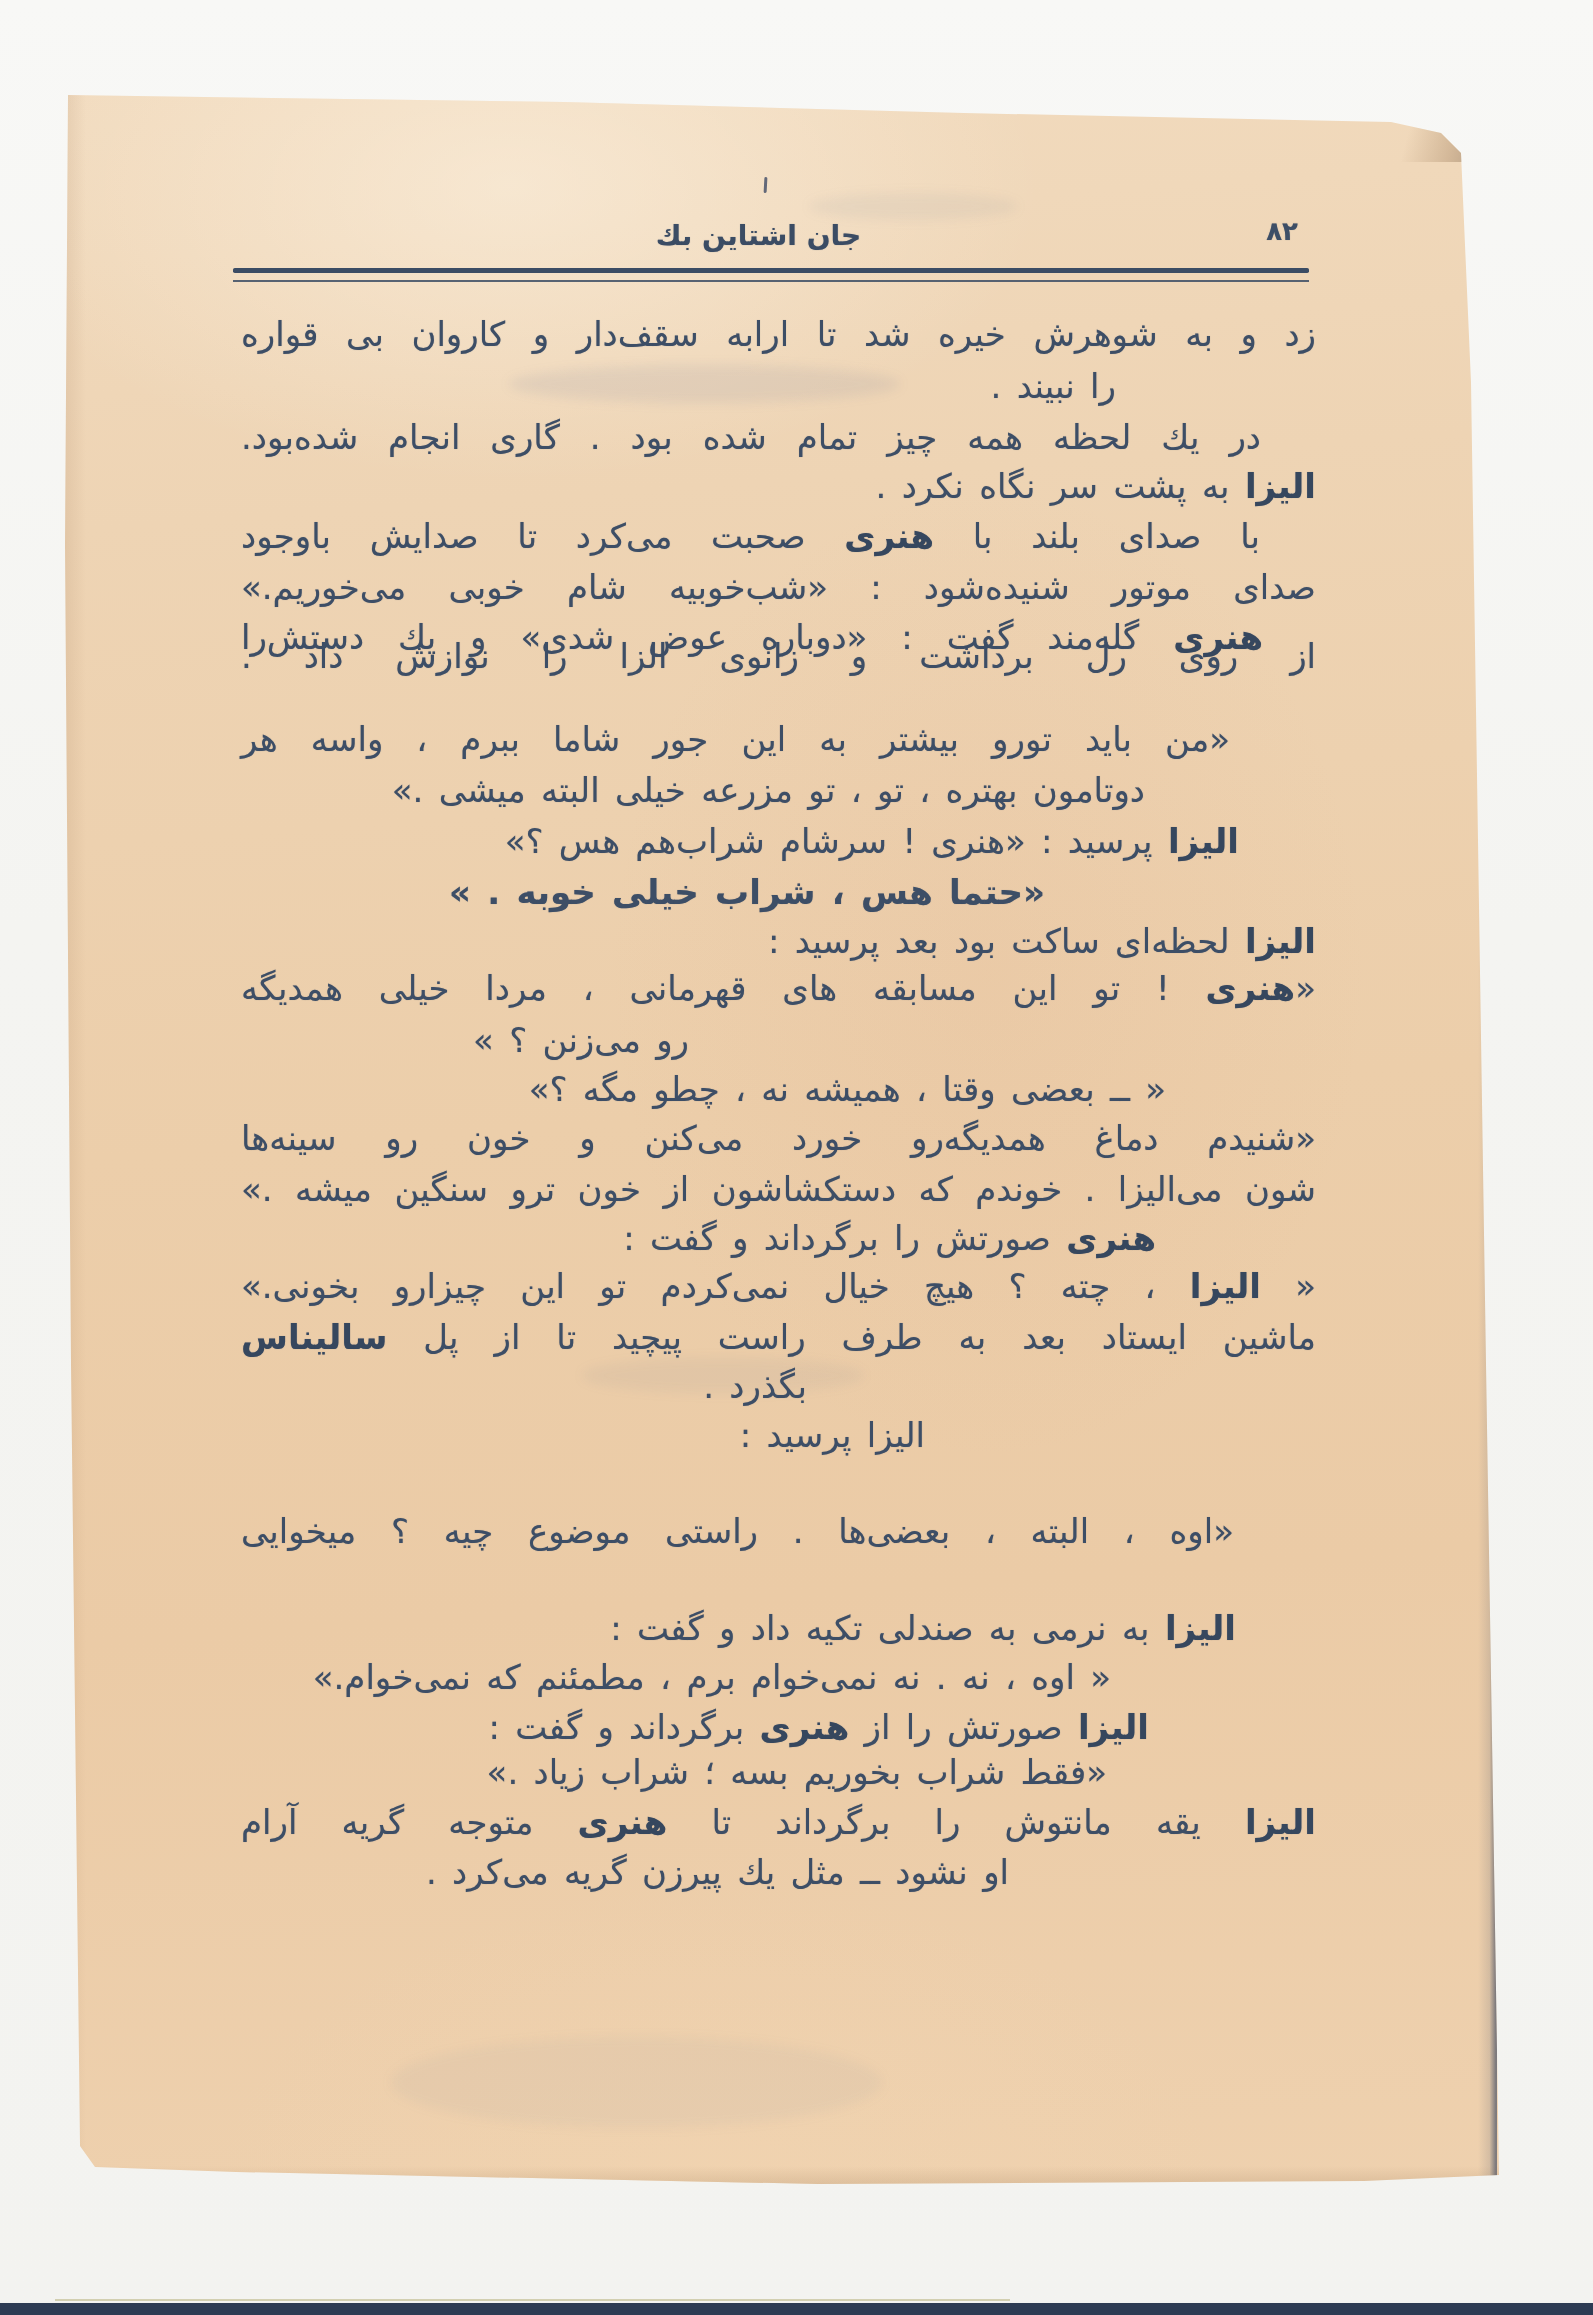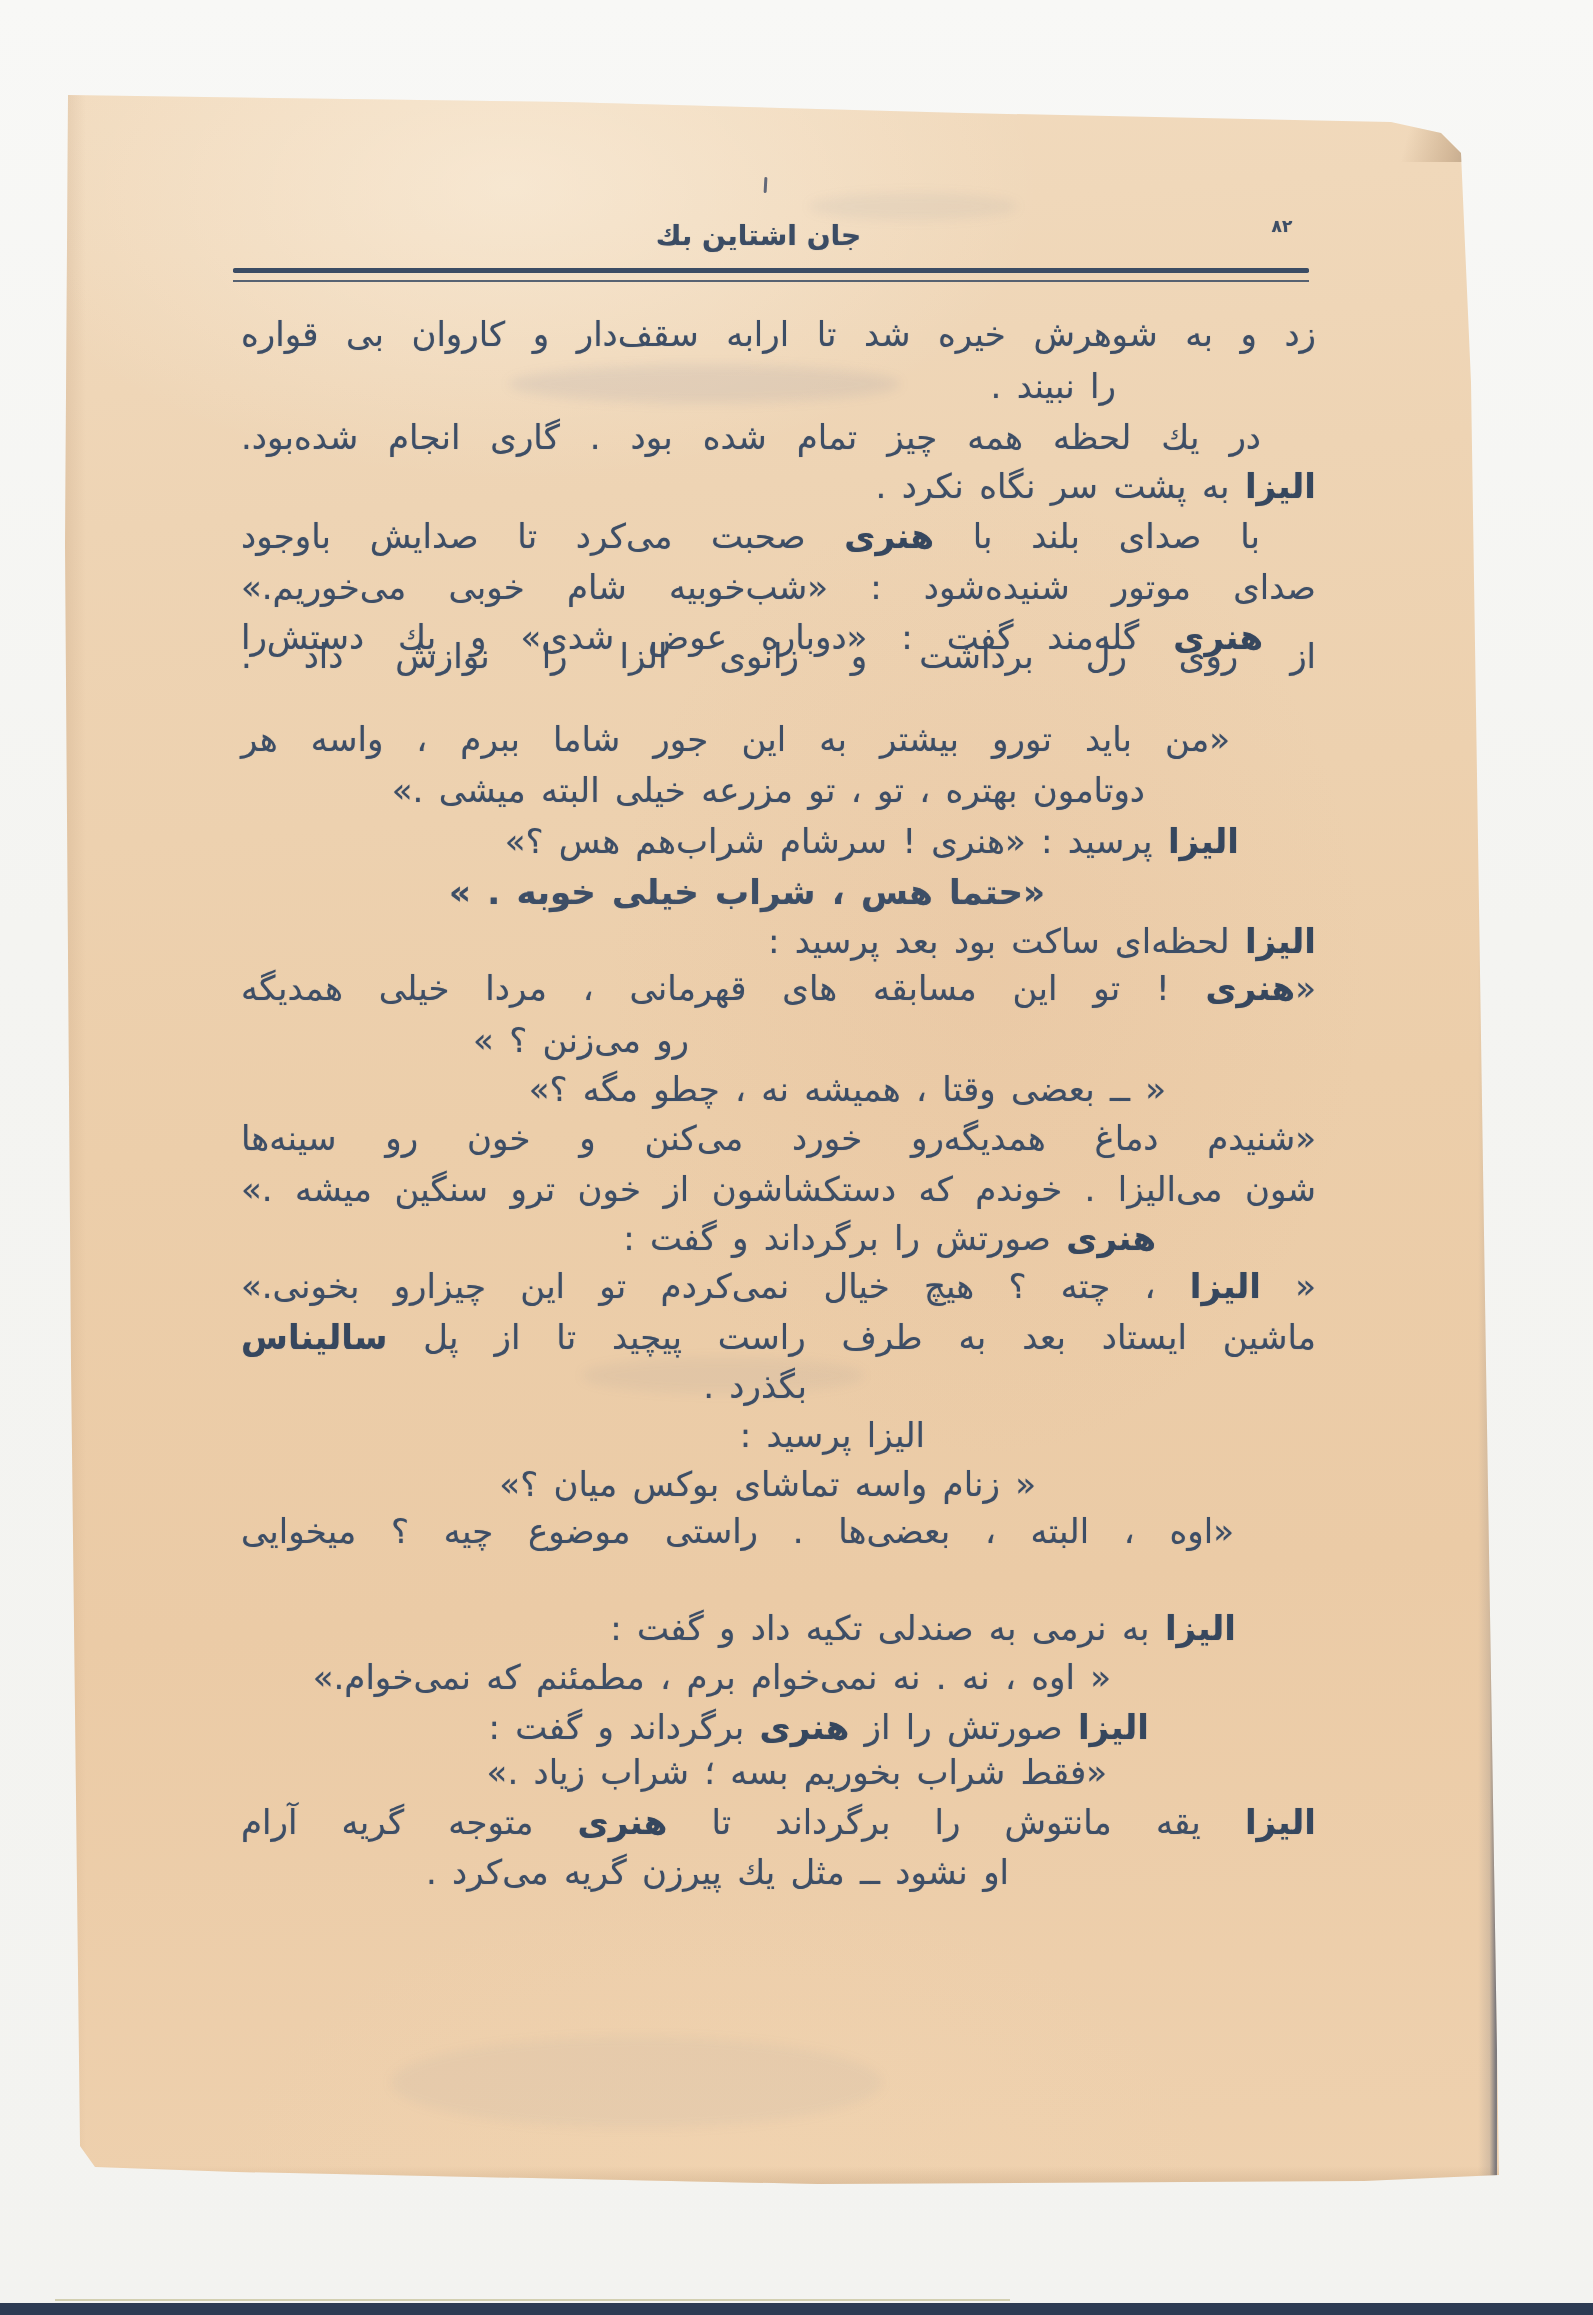--- a/index.html
+++ b/index.html
@@ -43,21 +43,21 @@
     background:linear-gradient(to right, rgba(56,72,98,0) 55%, rgba(56,72,98,.14) 82%, rgba(50,64,92,.6) 97%);
   }
   
   .head-title{
     position:absolute;left:636px;top:219px;width:245px;
     text-align:center;font-weight:bold;font-size:28px;color:#3b4c64;
     direction:rtl;text-shadow:0 0 0.9px rgba(59,76,100,.55);
   }
   .page-number{
     position:absolute;left:1253px;top:216px;width:58px;
-    text-align:center;font-weight:bold;font-size:17px;color:#3d4e66;
+    text-align:center;font-weight:bold;font-size:26px;color:#3d4e66;
     direction:rtl;text-shadow:0 0 0.9px rgba(59,76,100,.5);
   }
   .rule{position:absolute;left:233px;width:1076px;background:#3b4c64;}
   .rule-thick{top:268px;height:4.5px;border-radius:1.8px;}
   .rule-thin{top:280px;height:1.8px;opacity:.85;}
   
   .textblock{
     position:absolute;left:241px;right:278px;top:0;bottom:0;
     direction:rtl;color:#3d4e66;font-size:34px;
     word-spacing:4.5px;
@@ -120,21 +120,20 @@
         <div class="line just" style="top: 966px; padding-right: 0px;"><span class="seg">«</span><span class="seg bold">هنری</span><span class="seg"> ! تو این مسابقه های قهرمانی ، مردا خیلی همدیگه</span></div>
         <div class="line" style="top: 1018px; padding-right: 627px;"><span class="seg">رو می‌زنن ؟ »</span></div>
         <div class="line" style="top: 1067px; padding-right: 150px;"><span class="seg">« ــ بعضی وقتا ، همیشه نه ، چطو مگه ؟»</span></div>
         <div class="line just" style="top: 1116px; padding-right: 0px;"><span class="seg">«شنیدم دماغ همدیگه‌رو خورد می‌کنن و خون رو سینه‌ها</span></div>
         <div class="line just" style="top: 1167px; padding-right: 0px;"><span class="seg">شون می‌الیزا . خوندم که دستکشاشون از خون ترو سنگین میشه .»</span></div>
         <div class="line" style="top: 1216px; padding-right: 160px;"><span class="seg bold">هنری</span><span class="seg"> صورتش را برگرداند و گفت :</span></div>
         <div class="line just" style="top: 1264px; padding-right: 0px;"><span class="seg">« </span><span class="seg bold">الیزا</span><span class="seg"> ، چته ؟ هیچ خیال نمی‌کردم تو این چیزارو بخونی.»</span></div>
         <div class="line just" style="top: 1315px; padding-right: 0px;"><span class="seg">ماشین ایستاد بعد به طرف راست پیچید تا از پل </span><span class="seg bold">سالیناس</span></div>
         <div class="line" style="top: 1364px; padding-right: 509px;"><span class="seg">بگذرد .</span></div>
         <div class="line" style="top: 1413px; padding-right: 391px;"><span class="seg">الیزا پرسید :</span></div>
-        <div class="line" style="top: 1462px; padding-right: 280px;"><span class="seg">« زنام واسه تماشای بوکس میان ؟»</span></div>
         <div class="line just" style="top: 1509px; padding-right: 82px;"><span class="seg">«اوه ، البته ، بعضی‌ها . راستی موضوع چیه ؟ میخوایی</span></div>
         <div class="line" style="top: 1606px; padding-right: 80px;"><span class="seg bold">الیزا</span><span class="seg"> به نرمی به صندلی تکیه داد و گفت :</span></div>
         <div class="line" style="top: 1655px; padding-right: 205px;"><span class="seg">« اوه ، نه . نه نمی‌خوام برم ، مطمئنم که نمی‌خوام.»</span></div>
         <div class="line" style="top: 1705px; padding-right: 167px;"><span class="seg bold">الیزا</span><span class="seg"> صورتش را از </span><span class="seg bold">هنری</span><span class="seg"> برگرداند و گفت :</span></div>
         <div class="line" style="top: 1750px; padding-right: 209px;"><span class="seg">«فقط شراب بخوریم بسه ؛ شراب زیاد .»</span></div>
         <div class="line just" style="top: 1800px; padding-right: 0px;"><span class="seg bold">الیزا</span><span class="seg"> یقه مانتوش را برگرداند تا </span><span class="seg bold">هنری</span><span class="seg"> متوجه گریه آرام</span></div>
         <div class="line" style="top: 1850px; padding-right: 307px;"><span class="seg">او نشود ــ مثل یك پیرزن گریه می‌کرد .</span></div>
       </div>
 
     <div class="pen-mark"></div>

